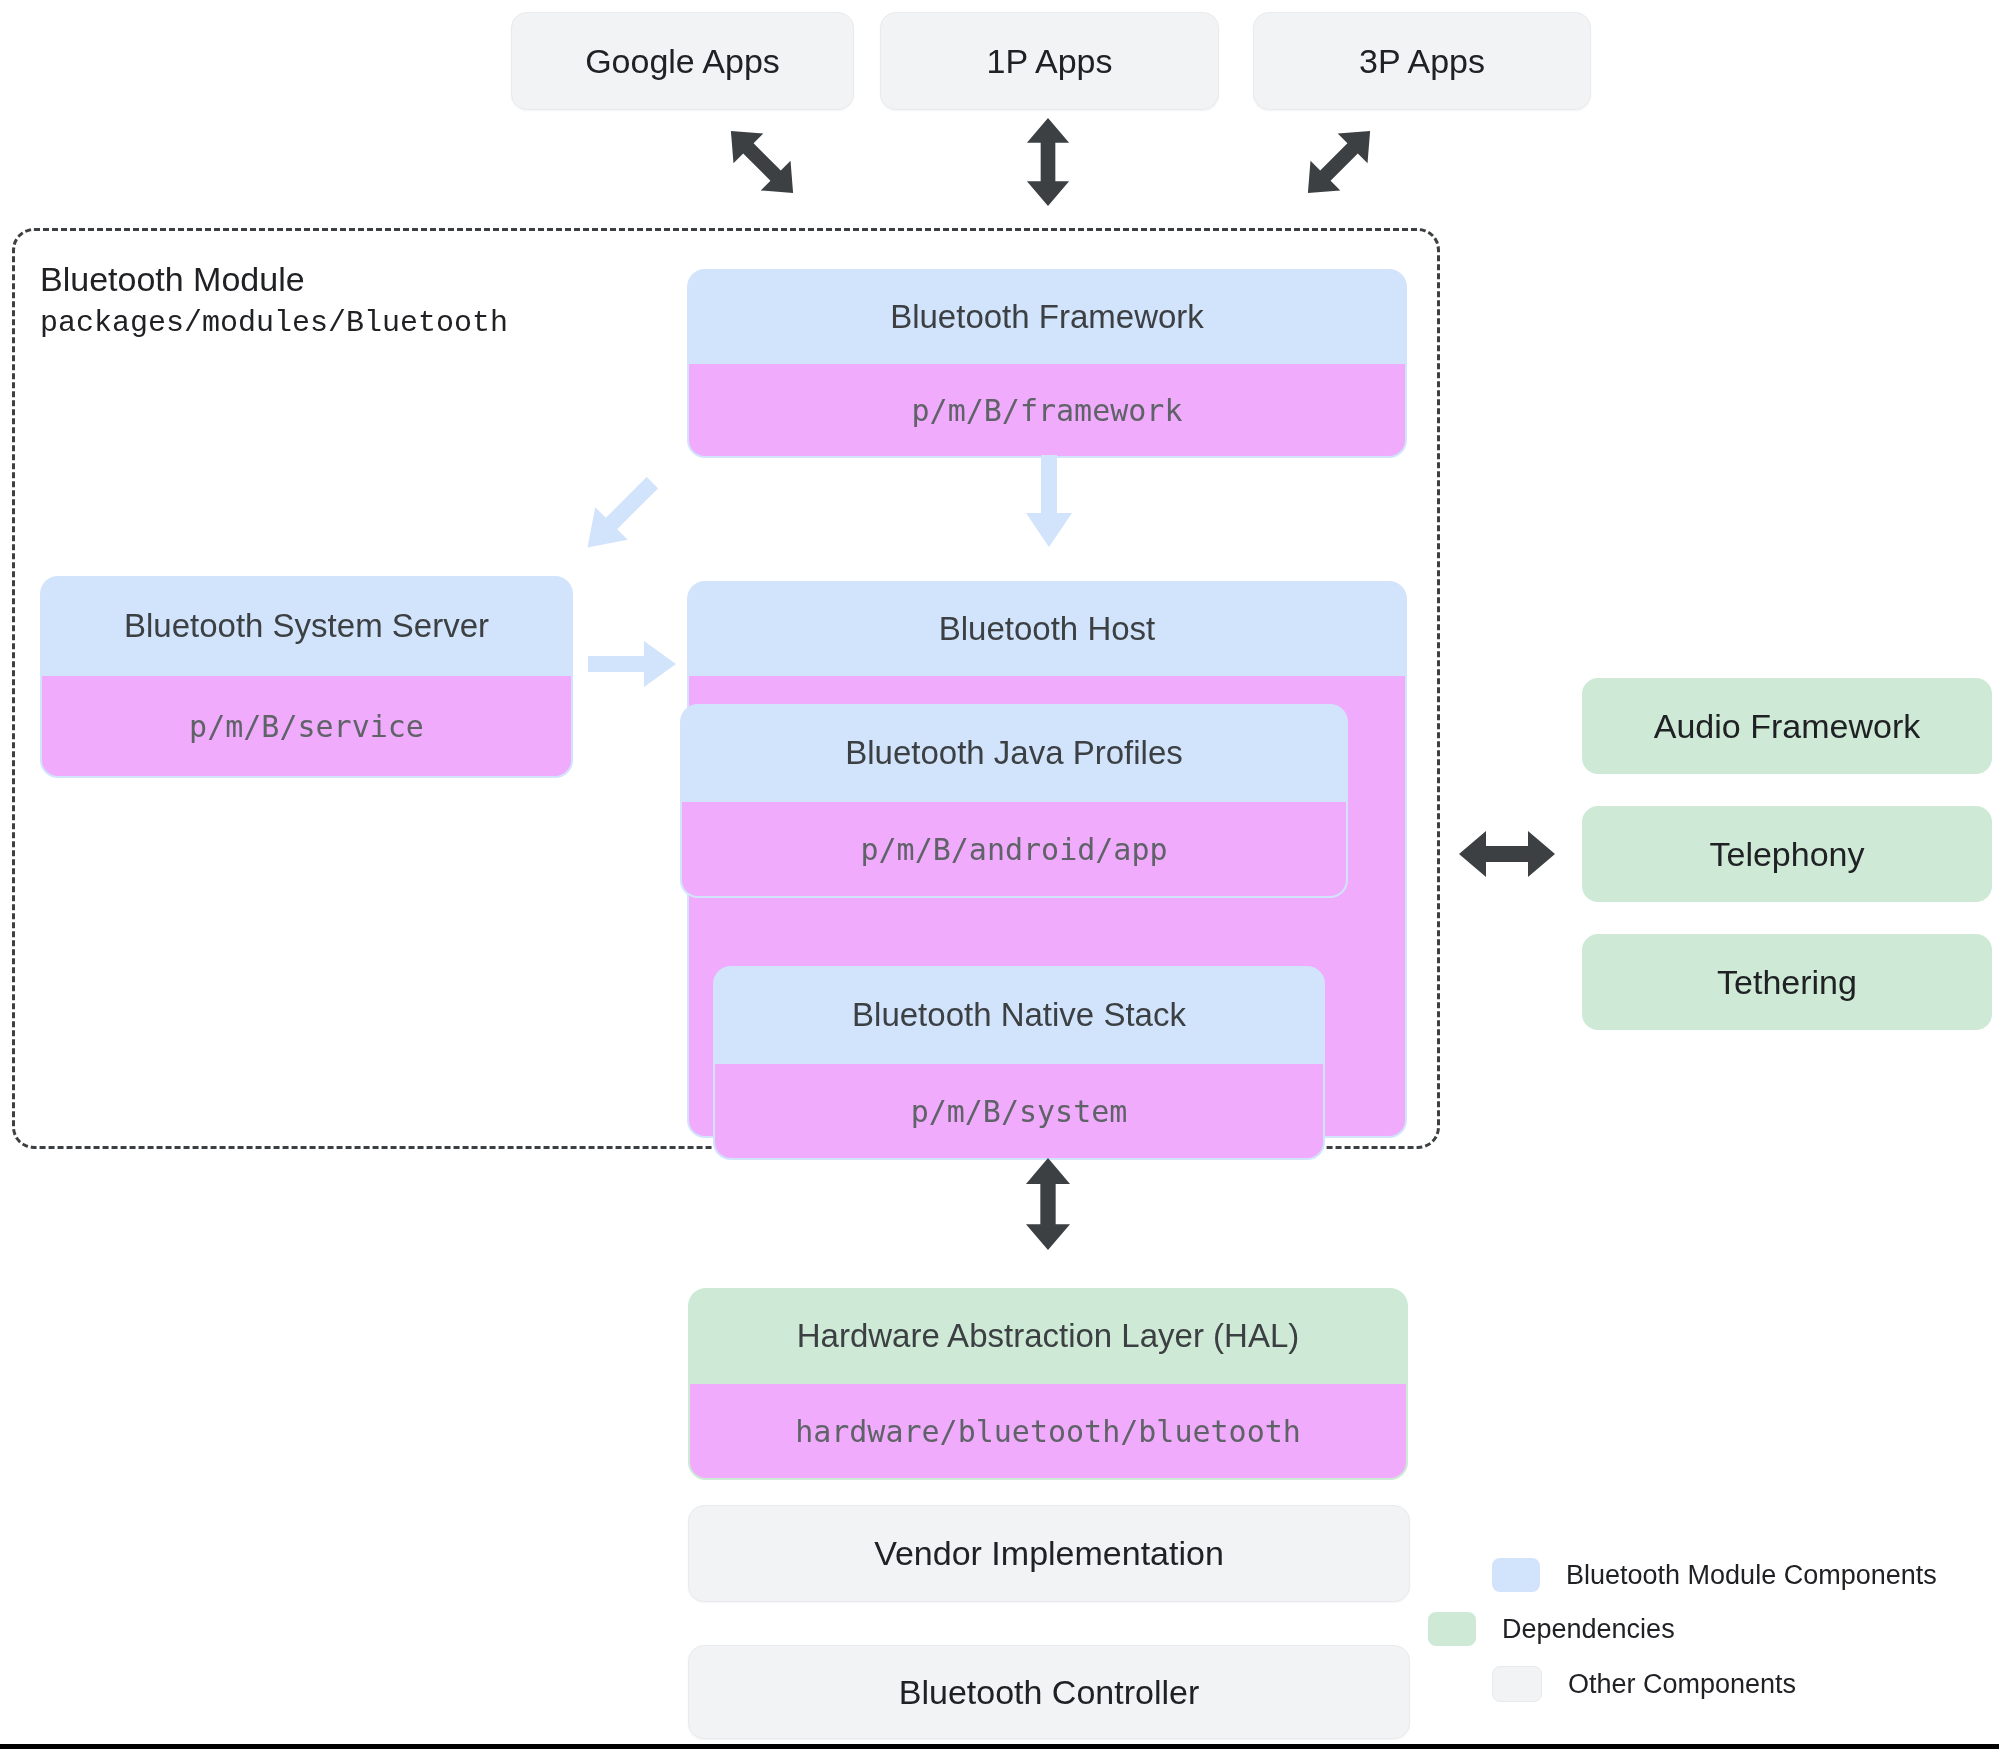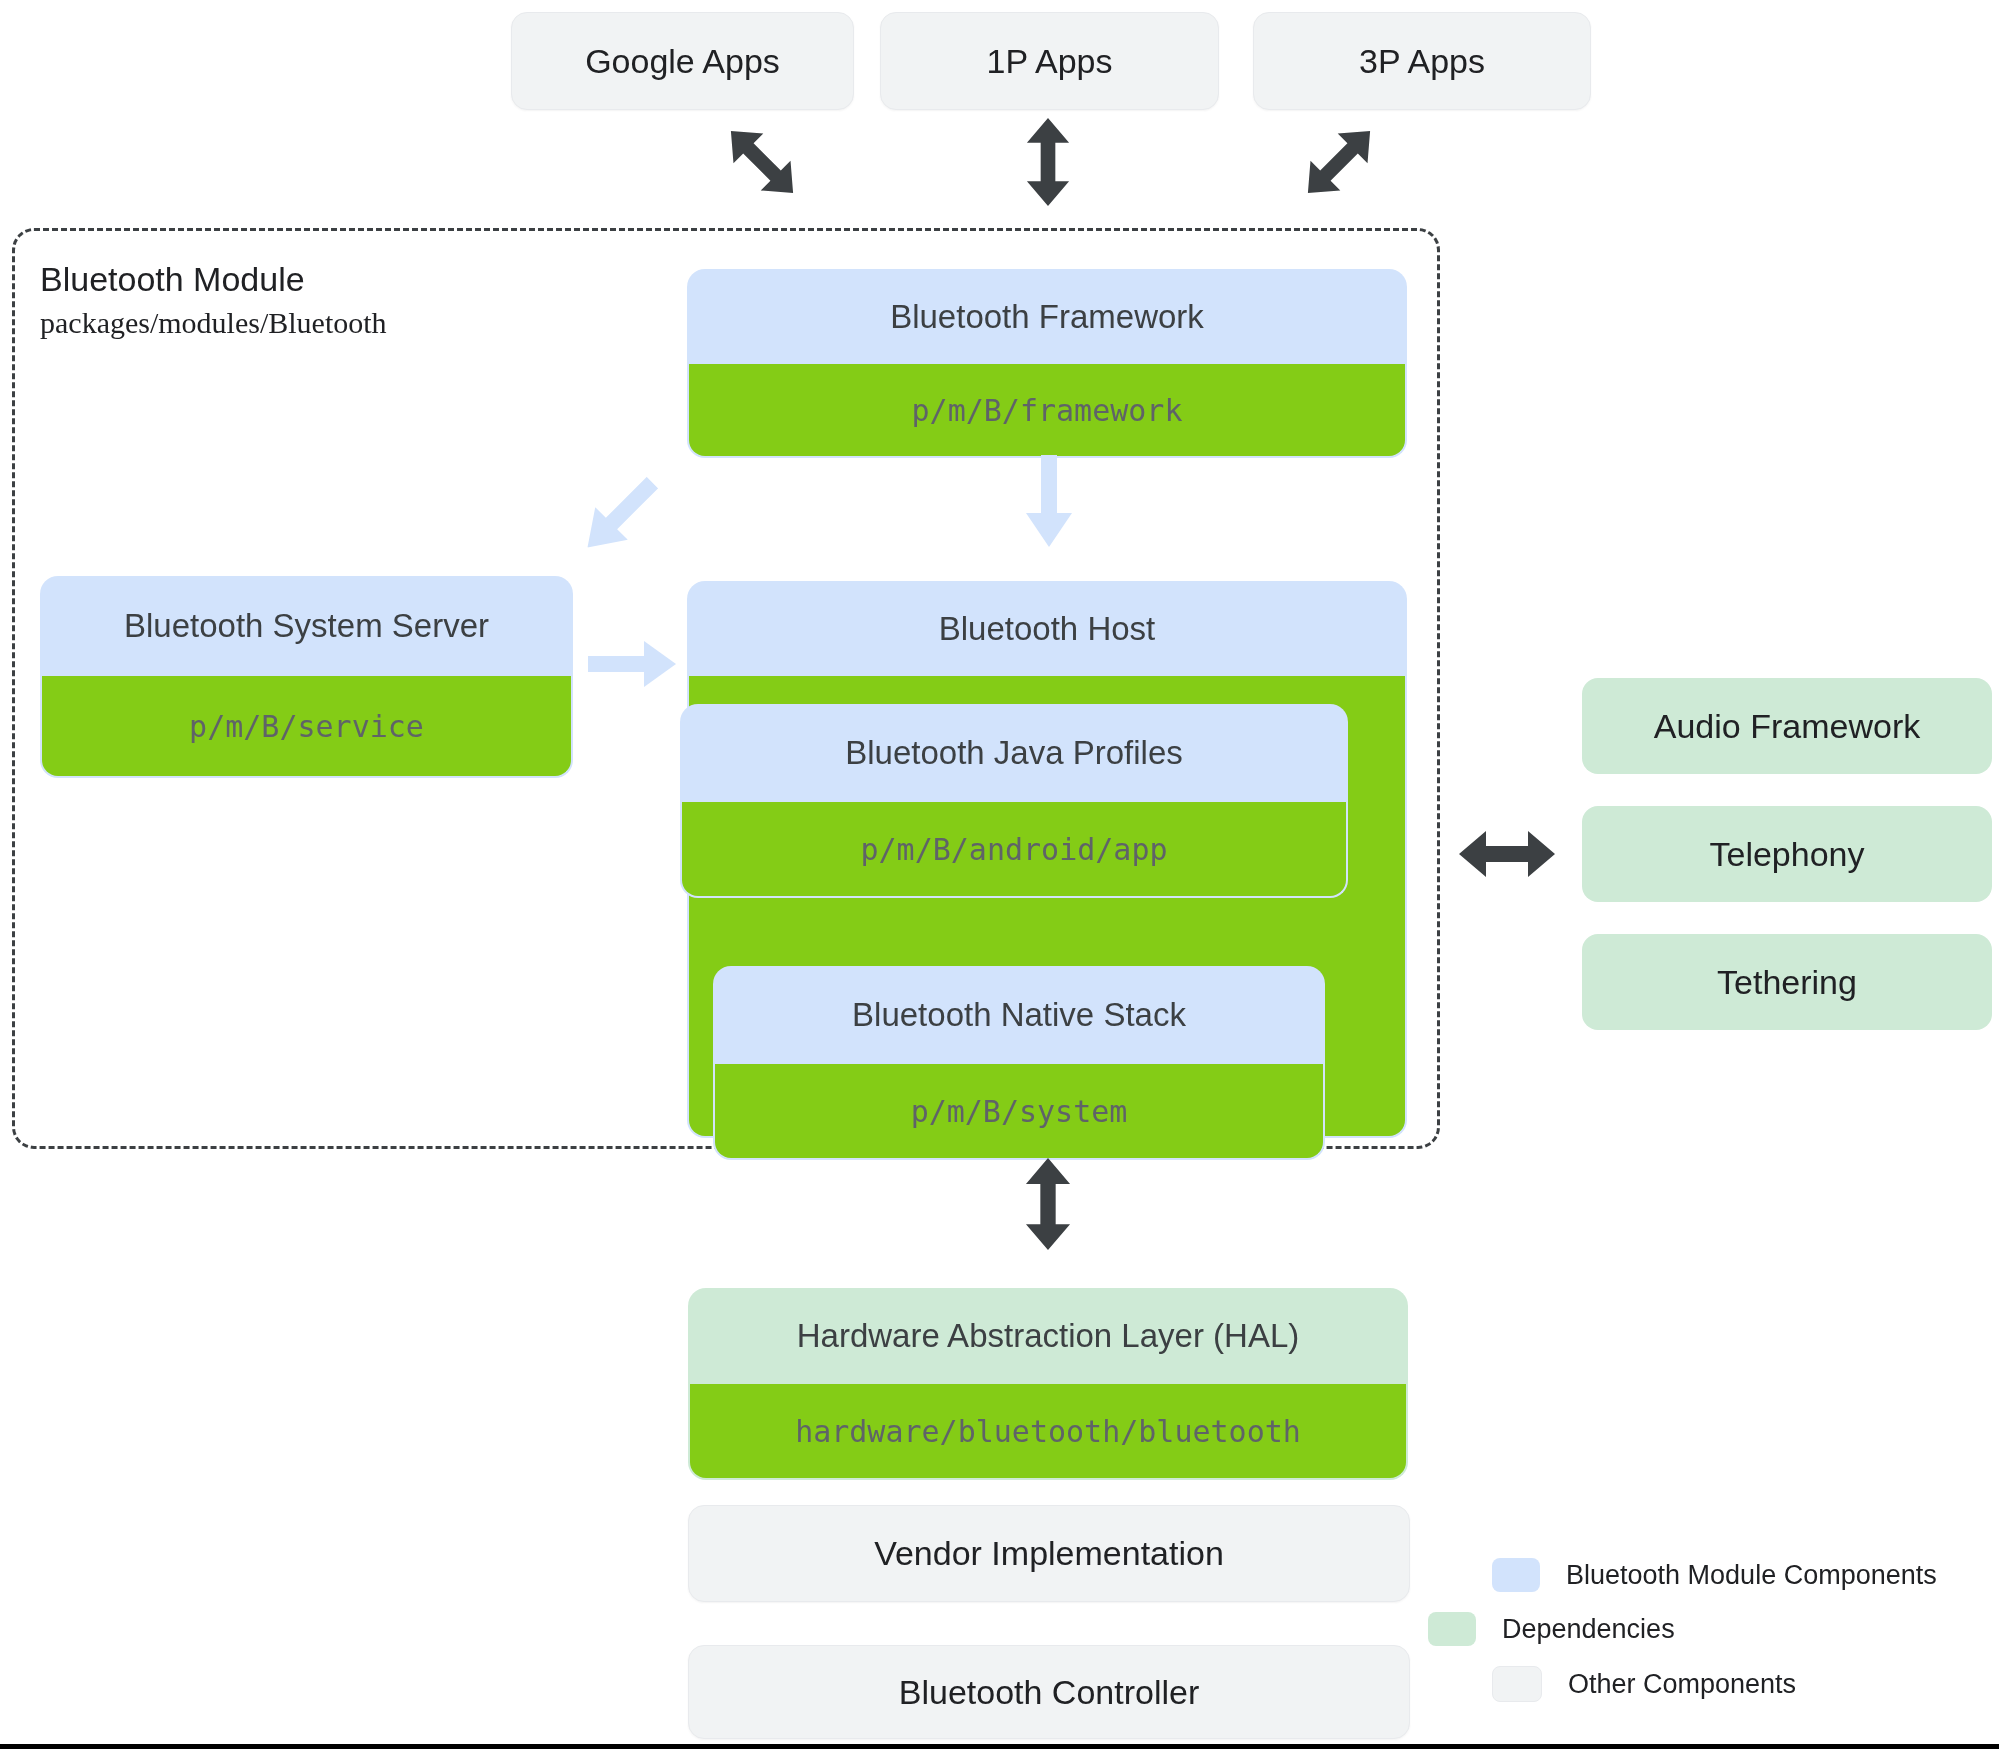--- a/index.html
+++ b/index.html
@@ -11,21 +11,21 @@
     --mono-ink:#5F6368;
   }
   html,body{margin:0;padding:0;background:#fff;}
   .canvas{
     position:relative;
     width:1999px;height:1749px;
     background:#fff;
     font-family:"Liberation Sans", sans-serif;
     overflow:hidden;
   }
-  .mono{font-family:Liberation Serif, serif;}
+  .mono{font-family:Liberation Mono, monospace;}
 
   
   .gbox{
     position:absolute;background:var(--gray);
     border:1px solid #E8EAED;border-radius:16px;
     display:flex;align-items:center;justify-content:center;
     font-size:34px;color:var(--ink);
     box-shadow:0 1px 2px rgba(60,64,67,.06);
   }
   .greenbox{
@@ -37,21 +37,21 @@
 
   
   .tbox{position:absolute;}
   .tbox .hd{
     display:flex;align-items:center;justify-content:center;
     border-radius:18px 18px 0 0;
     font-size:33px;color:var(--dark);margin-top:16px;
   }
   .tbox .bd{
     display:flex;align-items:center;justify-content:center;
-    background:#84cc16;border-radius:0 0 18px 18px;border-top:none;
+    background:#f0abfc;border-radius:0 0 18px 18px;border-top:none;
     font-size:30px;color:var(--mono-ink);
     font-family:"DejaVu Sans Mono","Liberation Mono",monospace;
     text-align:center;
   }
   .tbox.blue .hd{background:var(--blue);}
   .tbox.blue .bd{border:2px solid var(--blue);border-top:none;}
   .tbox.green .hd{background:var(--green);}
   .tbox.green .bd{border:2px solid var(--green);border-top:none;}
 
   .module-box{

